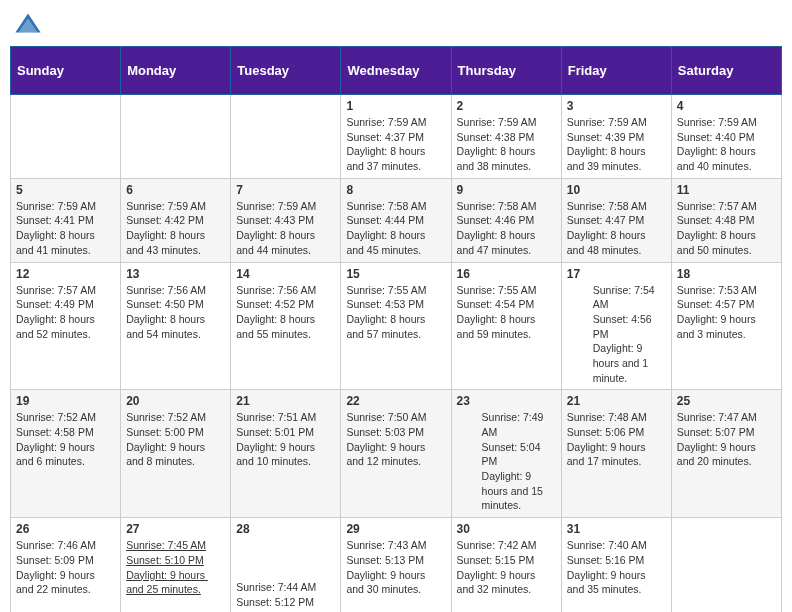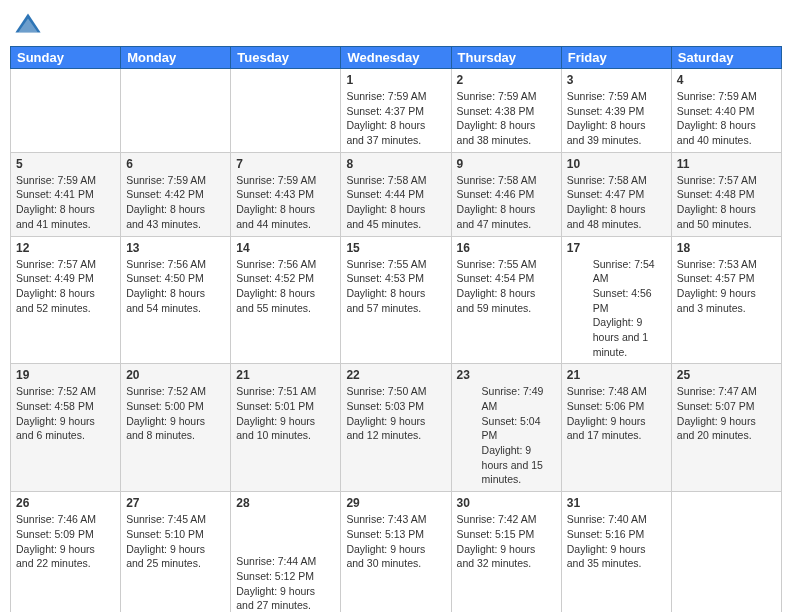--- a/index.html
+++ b/index.html
@@ -52,24 +52,24 @@
     .location {
       font-size: 14px;
       color: #555;
     }
     .calendar {
       width: 100%;
       border-collapse: collapse;
       border: 1px solid #ccc;
     }
     .calendar th {
-      background-color: #3b82f6;
+      background-color: #4c1d95;
       color: #fff;
       text-align: left;
-      padding: 3px 6px;
+      padding: 16px 6px;
       font-size: 13px;
       font-weight: bold;
       border: 1px solid #2060a0;
     }
     .calendar td {
       vertical-align: top;
       border: 1px solid #ccc;
       padding: 4px 5px;
       width: 14.28%;
       min-height: 80px;
@@ -291,21 +291,21 @@
       </tr>
       <tr>
         <td>
           <span class="day-num">26</span>
           <div class="day-info" style="white-space: pre-wrap;">Sunrise: 7:46 AM
 Sunset: 5:09 PM
 Daylight: 9 hours and 22 minutes.</div>
         </td>
         <td>
           <span class="day-num">27</span>
-          <div class="day-info" style="white-space: pre-wrap;">Sunrise: 7:45 AM
+          <div class="day-info" style="white-space: pre-wrap; text-decoration: underline;">Sunrise: 7:45 AM
 Sunset: 5:10 PM
 Daylight: 9 hours and 25 minutes.</div>
         </td>
         <td>
           <span class="day-num">28</span>
           <div class="day-info" style="white-space: pre-wrap; margin-top: 44px;">Sunrise: 7:44 AM
 Sunset: 5:12 PM
 Daylight: 9 hours and 27 minutes.</div>
         </td>
         <td>

